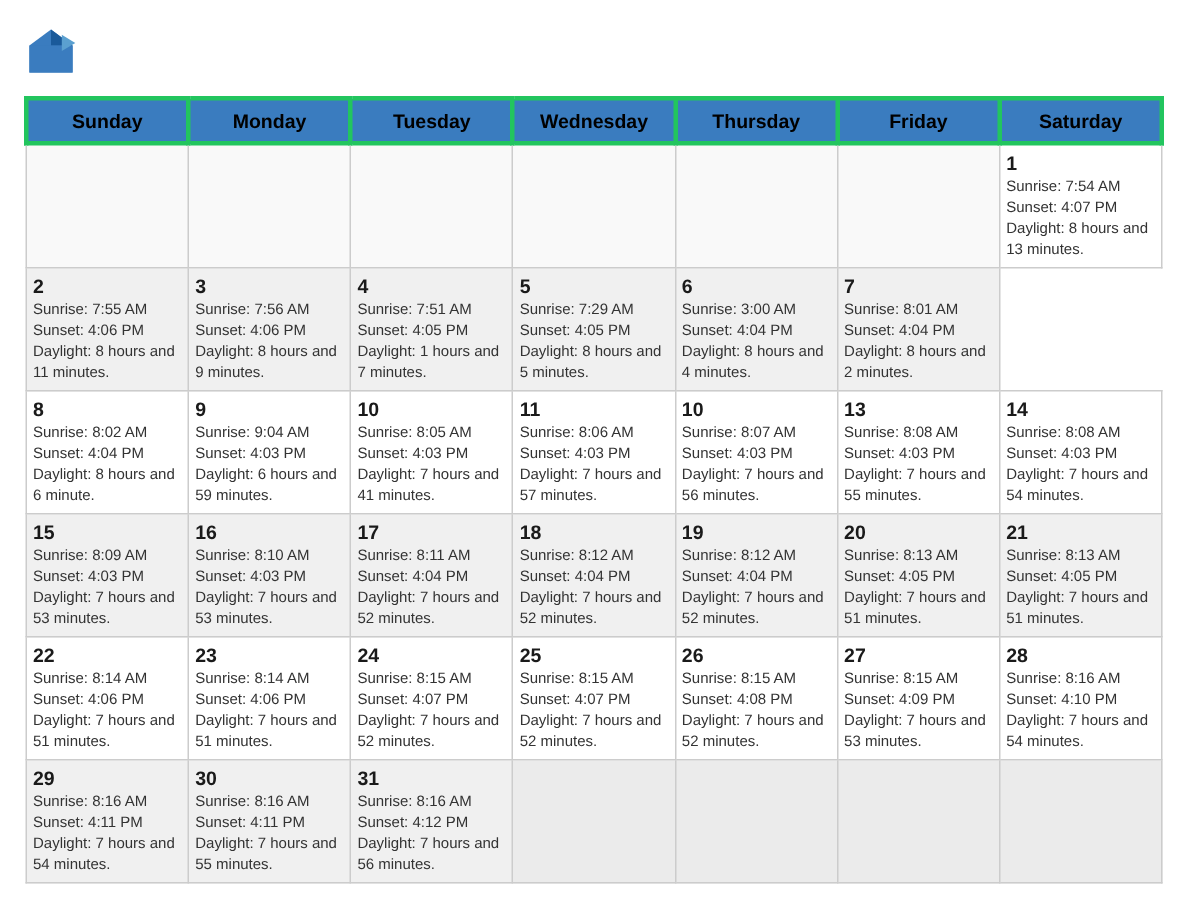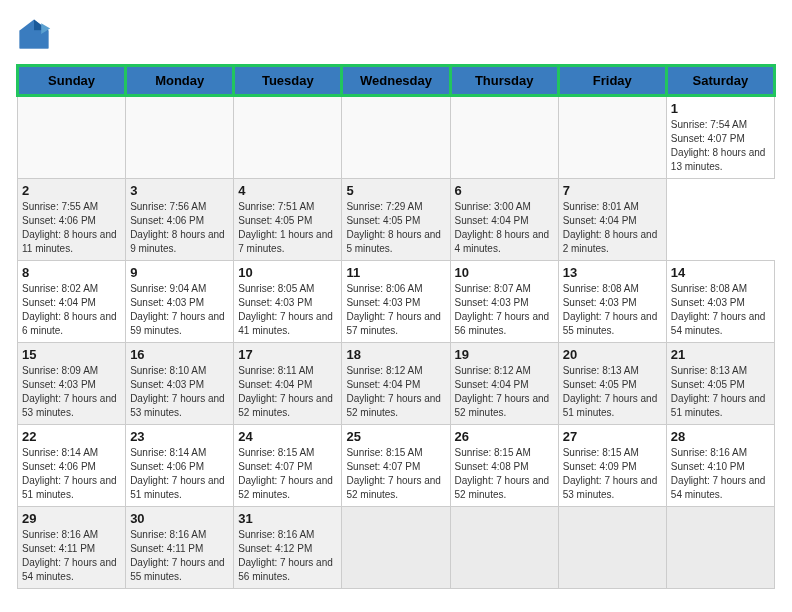--- a/index.html
+++ b/index.html
@@ -156,21 +156,21 @@
             <div class="cell-info"><span>Sunrise: 8:01 AM</span><br><span>Sunset: 4:04 PM</span><br><span>Daylight: 8 hours and 2 minutes.</span></div>
           </td>
         </tr>
         <tr>
           <td>
             <span class="cell-day">8</span>
             <div class="cell-info"><span>Sunrise: 8:02 AM</span><br><span>Sunset: 4:04 PM</span><br><span>Daylight: 8 hours and 6 minute.</span></div>
           </td>
           <td>
             <span class="cell-day">9</span>
-            <div class="cell-info"><span>Sunrise: 9:04 AM</span><br><span>Sunset: 4:03 PM</span><br><span>Daylight: 7 hours and 59 minutes.</span></div>
+            <div class="cell-info"><span>Sunrise: 9:04 AM</span><br><span>Sunset: 4:03 PM</span><br><span>Daylight: 6 hours and 59 minutes.</span></div>
           </td>
           <td>
             <span class="cell-day">10</span>
             <div class="cell-info"><span>Sunrise: 8:05 AM</span><br><span>Sunset: 4:03 PM</span><br><span>Daylight: 7 hours and 41 minutes.</span></div>
           </td>
           <td>
             <span class="cell-day">11</span>
             <div class="cell-info"><span>Sunrise: 8:06 AM</span><br><span>Sunset: 4:03 PM</span><br><span>Daylight: 7 hours and 57 minutes.</span></div>
           </td>
           <td>

